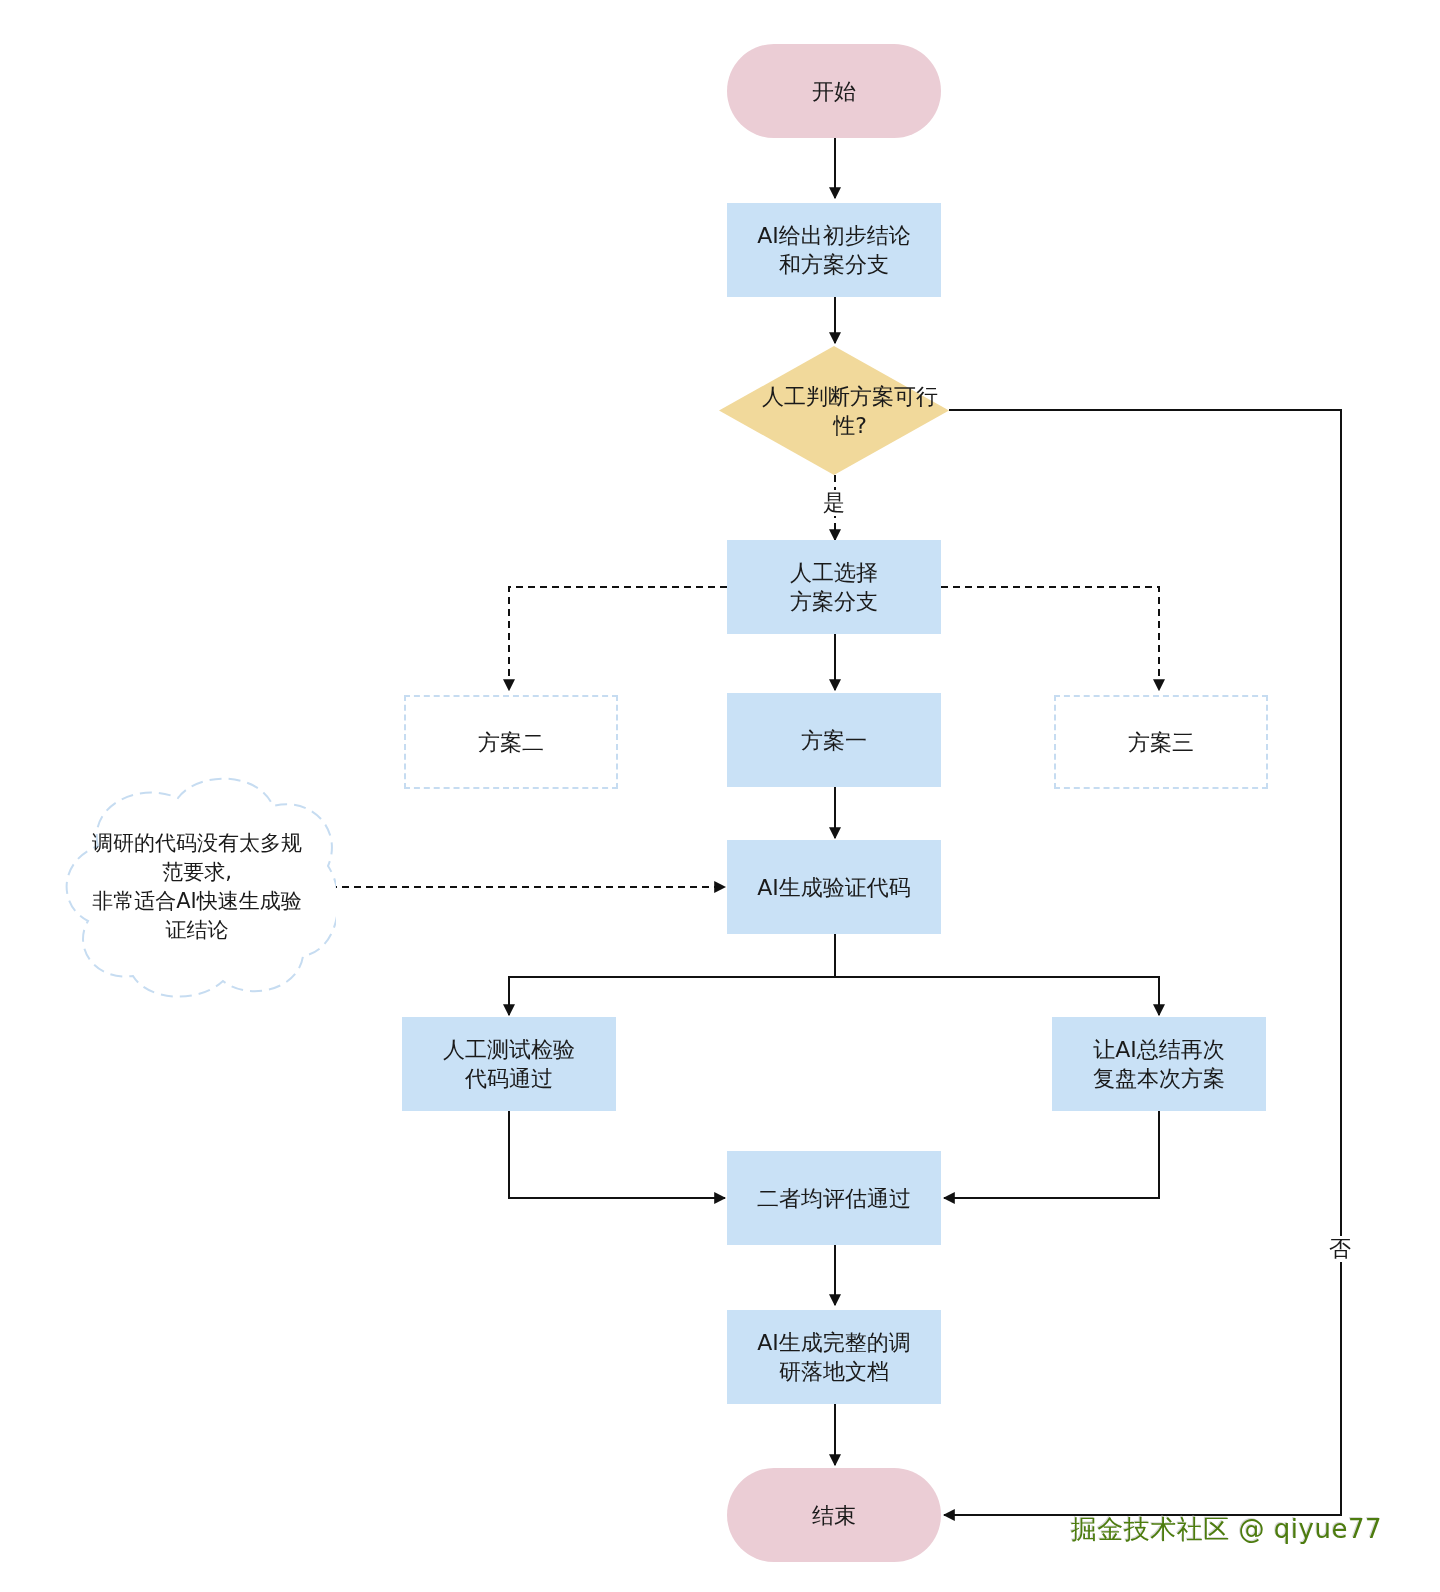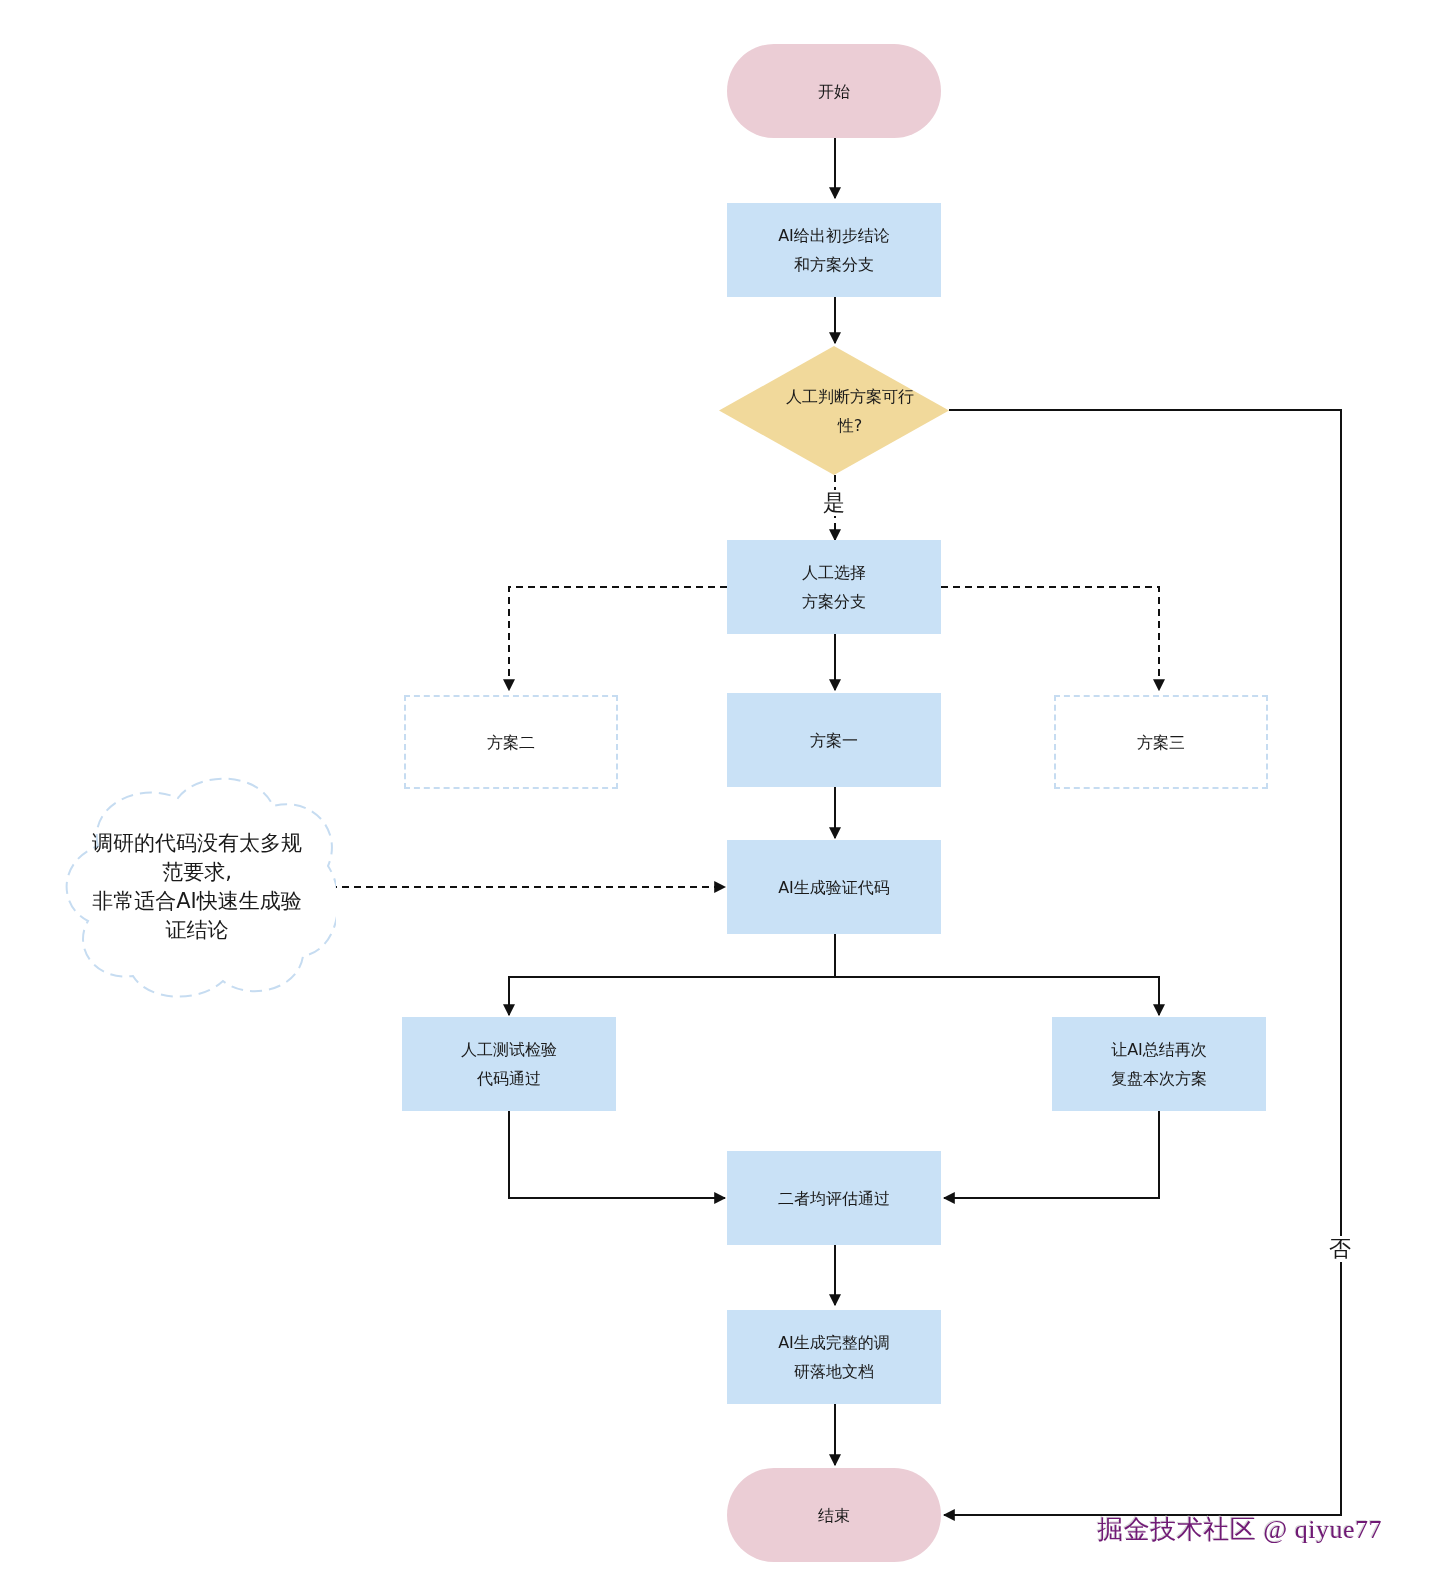--- a/index.html
+++ b/index.html
@@ -1,36 +1,36 @@
 <!DOCTYPE html>
 <html><head>
   <meta charset="utf-8">
   <style>
     html, body { margin: 0; padding: 0; background: #ffffff; }
     body { width: 1440px; height: 1592px; position: relative; overflow: hidden;
            font-family: "DejaVu Sans", "Liberation Sans", sans-serif; color: #1a1a1a; }
     #canvas { position: absolute; left: 0; top: 0; width: 1440px; height: 1592px; }
     svg.edges { position: absolute; left: 0; top: 0; width: 1440px; height: 1592px; }
     .node { position: absolute; display: flex; align-items: center; justify-content: center;
-            text-align: center; font-size: 16px; line-height: 29px; box-sizing: border-box; }
+            text-align: center; font-size: 22px; line-height: 29px; box-sizing: border-box; }
     .node span { white-space: pre-line; }
     .process { background: #c9e1f6; }
     .terminal { background: #ebcdd5; border-radius: 48px; }
     .option { background: #ffffff; border: 2px dashed #c6dcf1; }
     .decision { background: transparent; }
     .decision svg { position: absolute; left: 0; top: 0; }
     .decision span { position: relative; z-index: 1; margin-left: 32px; }
     .label { position: absolute; font-size: 22px; background: #ffffff; line-height: 26px; }
     .cloud { position: absolute; }
     .cloud svg { position: absolute; left: 0; top: 0; }
     .cloud-text { position: absolute; left: 0; top: 0; width: 100%; height: 100%;
                   display: flex; align-items: center; justify-content: center; text-align: center;
                   font-size: 21px; line-height: 29px; white-space: pre-line; }
-    .watermark { position: absolute; right: 58px; top: 1512px; font-size: 26px; color: #701a75;
-                 text-shadow: 1px 1px 0 #ffffff, -1px -1px 0 #d8d8d8; letter-spacing: 0.5px; font-family: Liberation Serif, serif; }
+    .watermark { position: absolute; right: 58px; top: 1512px; font-size: 26px; color: #4d7c0f;
+                 text-shadow: 1px 1px 0 #ffffff, -1px -1px 0 #d8d8d8; letter-spacing: 0.5px; }
   </style>
 </head>
 <body>
 
 <div id="canvas">
 
   <svg class="edges" viewBox="0 0 1440 1592">
     <defs>
       <marker id="arrow" viewBox="0 0 10 10" refX="9" refY="5" markerWidth="6" markerHeight="6" orient="auto-start-reverse">
         <path d="M0,0 L10,5 L0,10 z" fill="#111111"></path>

